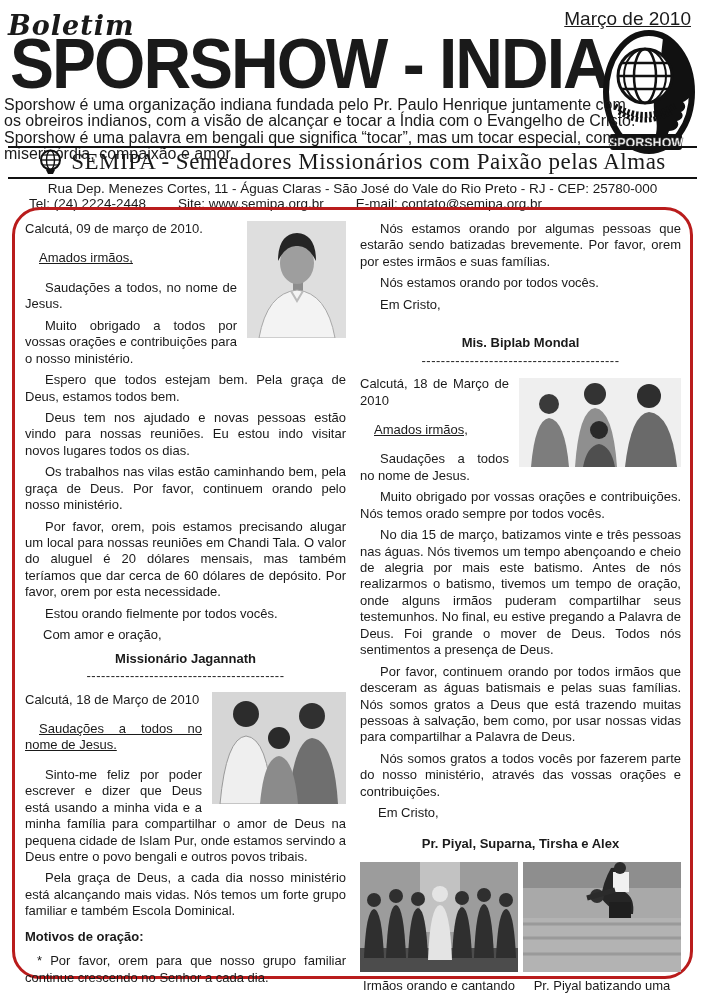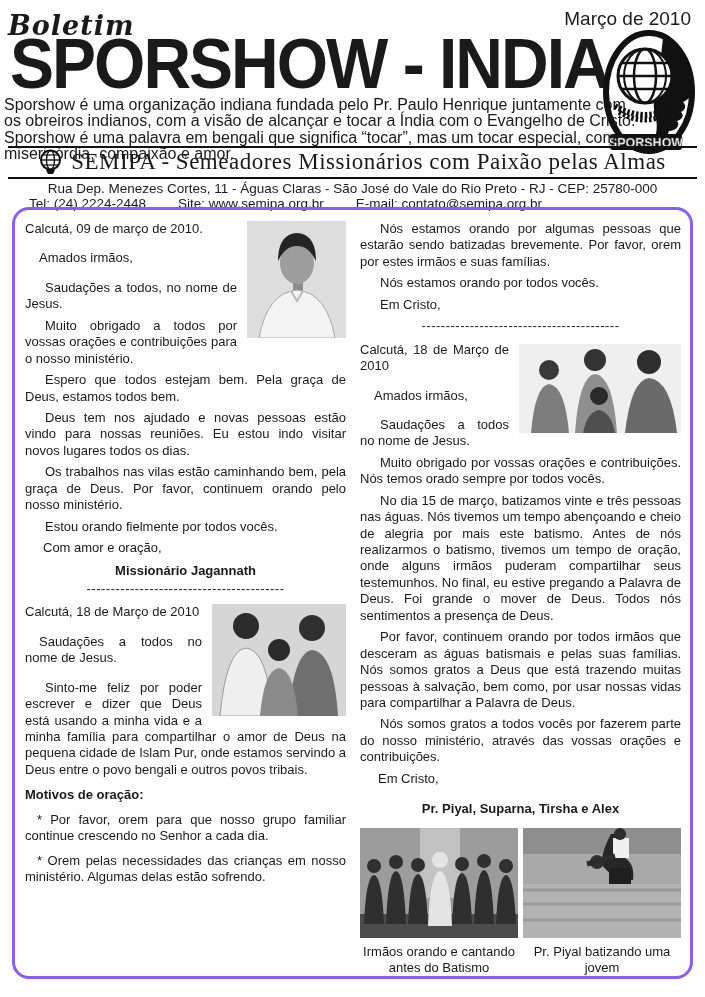--- a/index.html
+++ b/index.html
@@ -1,35 +1,35 @@
 <!DOCTYPE html>
 <html><head>
 <meta charset="utf-8">
 <style>
   html,body{margin:0;padding:0;background:#fff;}
   body{width:705px;height:997px;position:relative;font-family:"Liberation Sans",sans-serif;color:#1a1a1a;overflow:hidden;}
   
   .kicker{position:absolute;left:8px;top:10px;font-family:"DejaVu Serif",serif;font-style:italic;font-weight:bold;font-size:27px;letter-spacing:1px;}
-  .issue-date{position:absolute;right:14px;top:8px;font-size:19px;}
+  .issue-date{position:absolute;right:14px;top:8px;font-size:19px;text-decoration:underline;}
   .main-title{position:absolute;left:10px;top:22px;width:598px;font-size:66px;font-weight:800;letter-spacing:-2px;white-space:nowrap;transform:scaleY(1.08);transform-origin:top left;font-family:"Liberation Sans",sans-serif;}
   .logo{position:absolute;right:5px;top:30px;width:97px;height:127px;}
   .intro{position:absolute;left:4px;top:97px;width:634px;text-align:left;font-size:16px;line-height:16.3px;}
   .hr{position:absolute;left:8px;right:8px;height:2px;background:#111;}
   .hr1{top:146px;}
   .hr2{top:177px;}
   .banner-row{position:absolute;left:0;top:149px;width:705px;display:flex;align-items:center;justify-content:center;gap:9px;}
   .banner-row .org{font-family:"Liberation Serif",serif;font-size:23px;letter-spacing:.5px;}
   .addr1{position:absolute;left:0;top:181px;width:705px;text-align:center;font-size:13.5px;}
   .addr2{position:absolute;left:0;top:196px;width:571px;display:flex;justify-content:center;gap:32px;font-size:13.5px;}
   
-  .content-box{position:absolute;left:12px;top:207px;width:681px;height:772px;box-sizing:border-box;border:3px solid #8b5cf6;border-radius:17px;padding:11px 9px 6px 10px;display:flex;gap:14px;}
+  .content-box{position:absolute;left:12px;top:207px;width:681px;height:772px;box-sizing:border-box;border:3px solid #b91c1c;border-radius:28px;padding:11px 9px 6px 10px;display:flex;gap:14px;}
   .col{width:324px;font-size:13px;line-height:1.265;text-align:justify;}
   .p{margin:0 0 5px;text-indent:20px;}
   .date-line{margin:0 0 13px;text-indent:0;}
-  .salute{margin:0 0 13px;text-indent:14px;}
+  .salute{margin:0 0 13px;text-indent:14px;text-decoration:underline;}
   .bullet{margin:8px 0 5px;text-indent:12px;}
   .sec-head{margin:9px 0 4px;font-weight:bold;text-indent:0;}
   .sig{margin:7px 0 0;text-align:center;font-weight:bold;text-indent:0;}
   .dash-divider{margin:1px 0 7px;text-align:center;letter-spacing:.5px;text-indent:0;color:#222;}
   .closing{margin:0 0 4px;text-indent:18px;}
   
   .photo{float:right;margin:0 0 6px 10px;background:#cfcfcf;overflow:hidden;}
   .photo svg,.gphoto svg{display:block;width:100%;height:100%;}
   .ph-portrait1{width:99px;height:117px;}
   .ph-family-left{width:134px;height:112px;}
@@ -105,20 +105,21 @@
           <path d="M44 70 L50 80 L56 70" fill="none" stroke="#bbb" stroke-width="2"></path>
         </svg>
       </div>
       <p class="date-line">Calcutá, 09 de março de 2010.</p>
       <p class="salute">Amados irmãos,</p>
       <p class="p">Saudações a todos, no nome de Jesus.</p>
       <p class="p">Muito obrigado a todos por vossas orações e contribuições para o nosso ministério.</p>
       <p class="p">Espero que todos estejam bem. Pela graça de Deus, estamos todos bem.</p>
       <p class="p">Deus tem nos ajudado e novas pessoas estão vindo para nossas reuniões. Eu estou indo visitar novos lugares todos os dias.</p>
       <p class="p">Os trabalhos nas vilas estão caminhando bem, pela graça de Deus. Por favor, continuem orando pelo nosso ministério.</p>
+      <p class="p">Por favor, orem, pois estamos precisando alugar um local para nossas reuniões em Chandi Tala. O valor do aluguel é 20 dólares mensais, mas também teríamos que dar cerca de 60 dólares de depósito. Por favor, orem por esta necessidade.</p>
       <p class="p">Estou orando fielmente por todos vocês.</p>
       <p class="closing">Com amor e oração,</p>
       <p class="sig">Missionário Jagannath</p>
       <p class="dash-divider">-----------------------------------------</p>
     </div>
 
     <div>
       <div class="photo ph-family-left">
         <svg viewBox="0 0 134 112" preserveAspectRatio="none">
           <rect width="134" height="112" fill="#d6d6d6"></rect>
@@ -126,34 +127,36 @@
           <path d="M8 112 Q14 46 34 44 Q56 46 60 112 Z" fill="#efefef" stroke="#9a9a9a"></path>
           <circle cx="100" cy="24" r="13" fill="#303030"></circle>
           <path d="M76 112 Q82 48 100 46 Q122 48 126 112 Z" fill="#6f6f6f"></path>
           <circle cx="67" cy="46" r="11" fill="#2a2a2a"></circle>
           <path d="M48 112 Q52 66 67 64 Q82 66 86 112 Z" fill="#8b8b8b"></path>
         </svg>
       </div>
       <p class="date-line">Calcutá, 18 de Março de 2010</p>
       <p class="salute">Saudações a todos  no nome de Jesus.</p>
       <p class="p">Sinto-me feliz por poder escrever e dizer que Deus está usando a minha vida e a minha família para compartilhar o amor de Deus na pequena cidade de Islam Pur, onde estamos servindo a Deus entre o povo bengali e outros povos tribais.</p>
+      <p class="p">Pela graça de Deus, a cada dia nosso ministério está alcançando mais vidas. Nós temos um forte grupo familiar e também Escola Dominical.</p>
       <p class="sec-head">Motivos de oração:</p>
       <p class="bullet">* Por favor, orem para que nosso grupo familiar continue crescendo no Senhor a cada dia.</p>
       <p class="bullet">* Orem pelas necessidades das crianças em nosso ministério. Algumas delas estão sofrendo.</p>
 
     </div>
 
   </div>
 
   <div class="col">
 
     <div>
       <p class="p">Nós estamos orando por algumas pessoas que estarão sendo batizadas brevemente. Por favor, orem por estes irmãos e suas famílias.</p>
       <p class="p">Nós estamos orando por todos vocês.</p>
       <p class="p">Em Cristo,</p>
+      <p class="sig" style="margin-top:22px;">Mis. Biplab Mondal</p>
       <p class="dash-divider">-----------------------------------------</p>
     </div>
 
     <div>
       <div class="photo ph-family-right">
         <svg viewBox="0 0 162 89" preserveAspectRatio="none">
           <rect width="162" height="89" fill="#efefef"></rect>
           <circle cx="30" cy="26" r="10" fill="#3a3a3a"></circle>
           <path d="M12 89 Q16 42 30 40 Q46 42 50 89 Z" fill="#7d7d7d"></path>
           <circle cx="76" cy="16" r="11" fill="#333"></circle>

